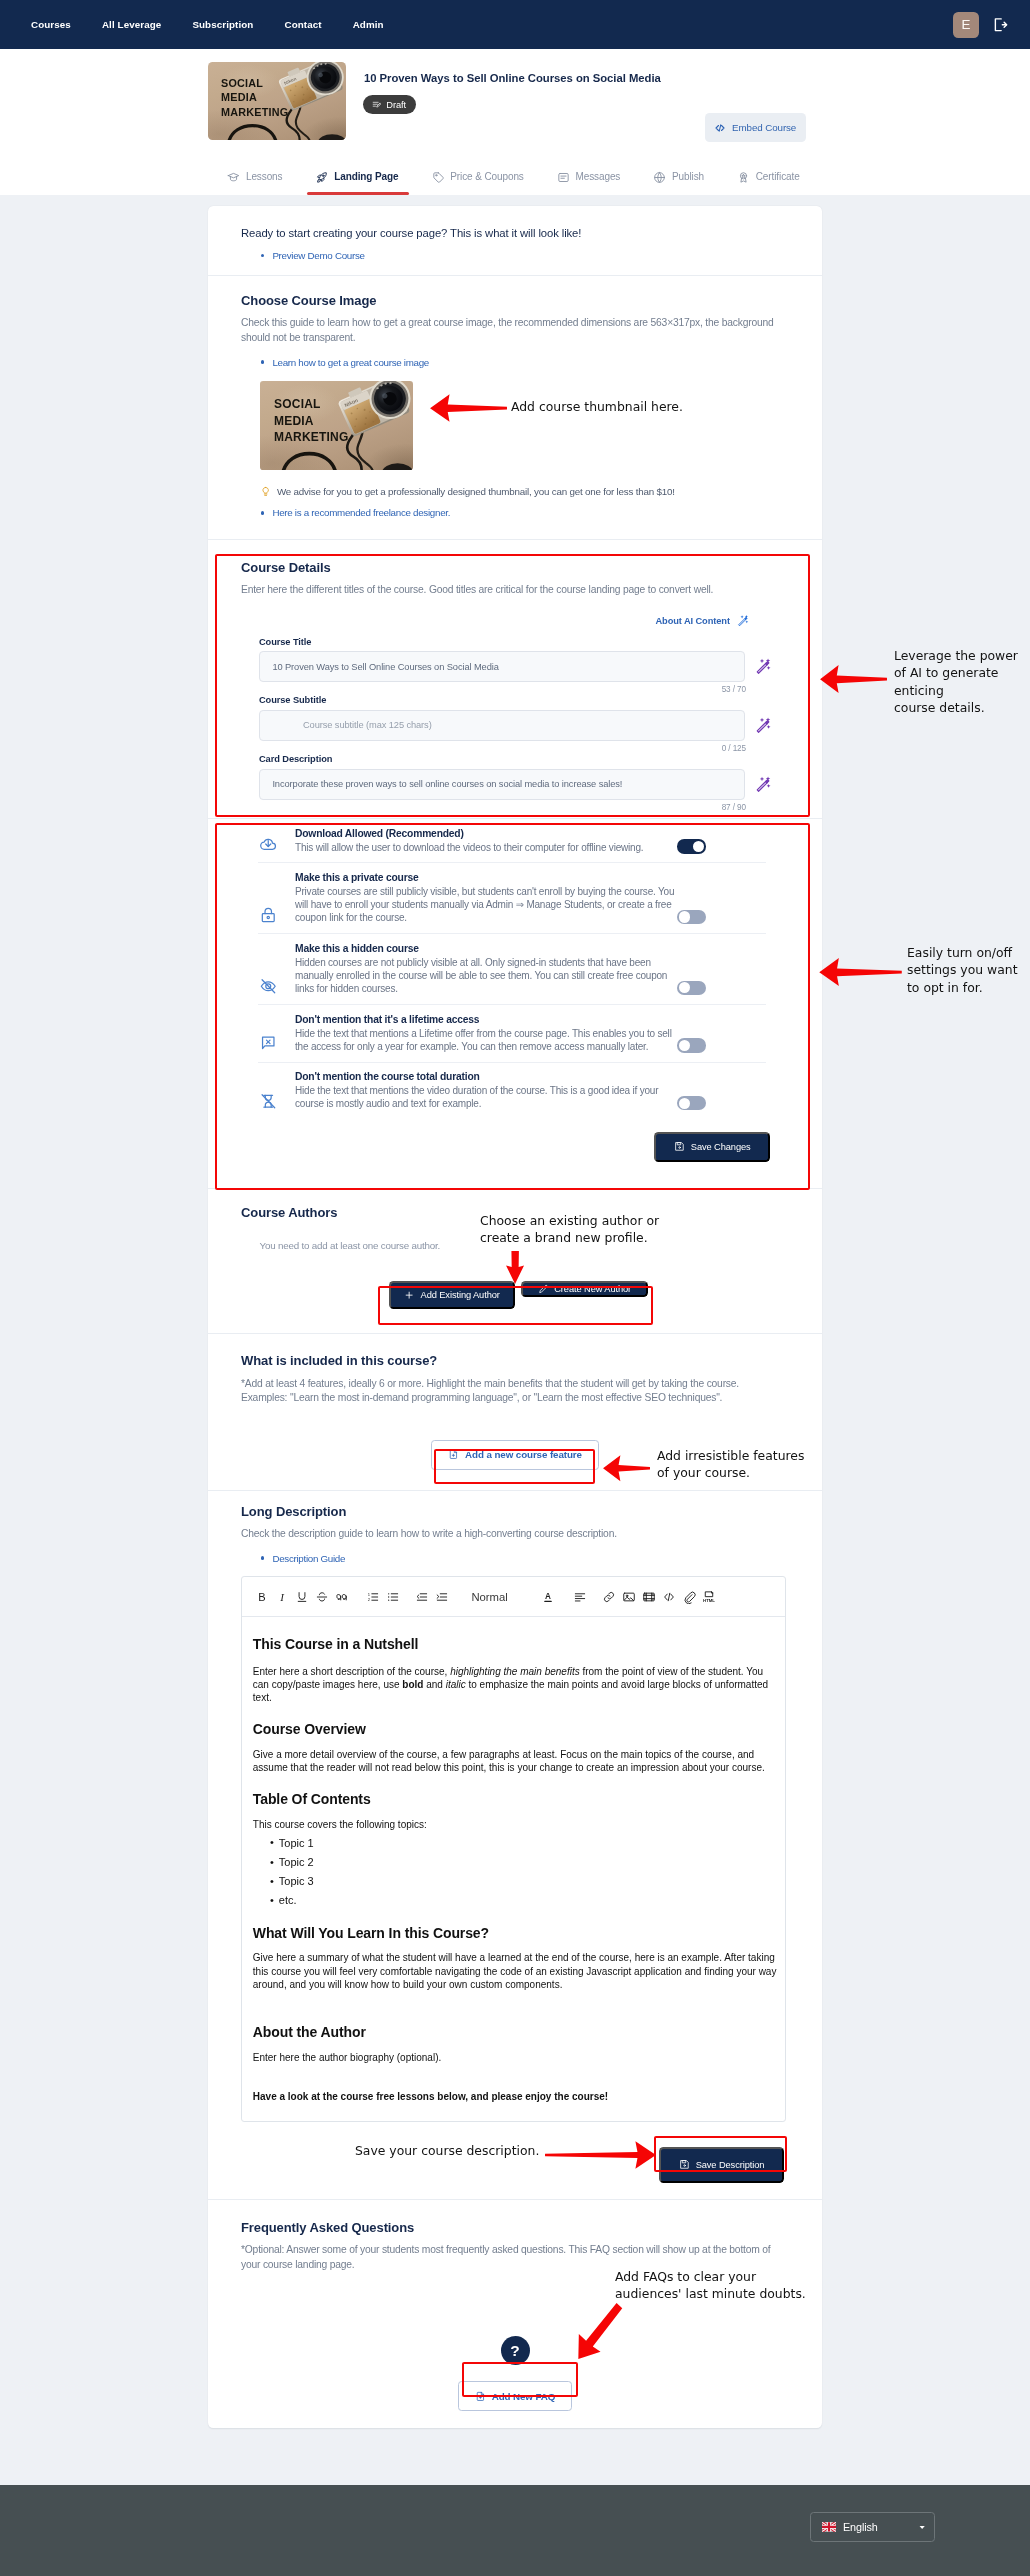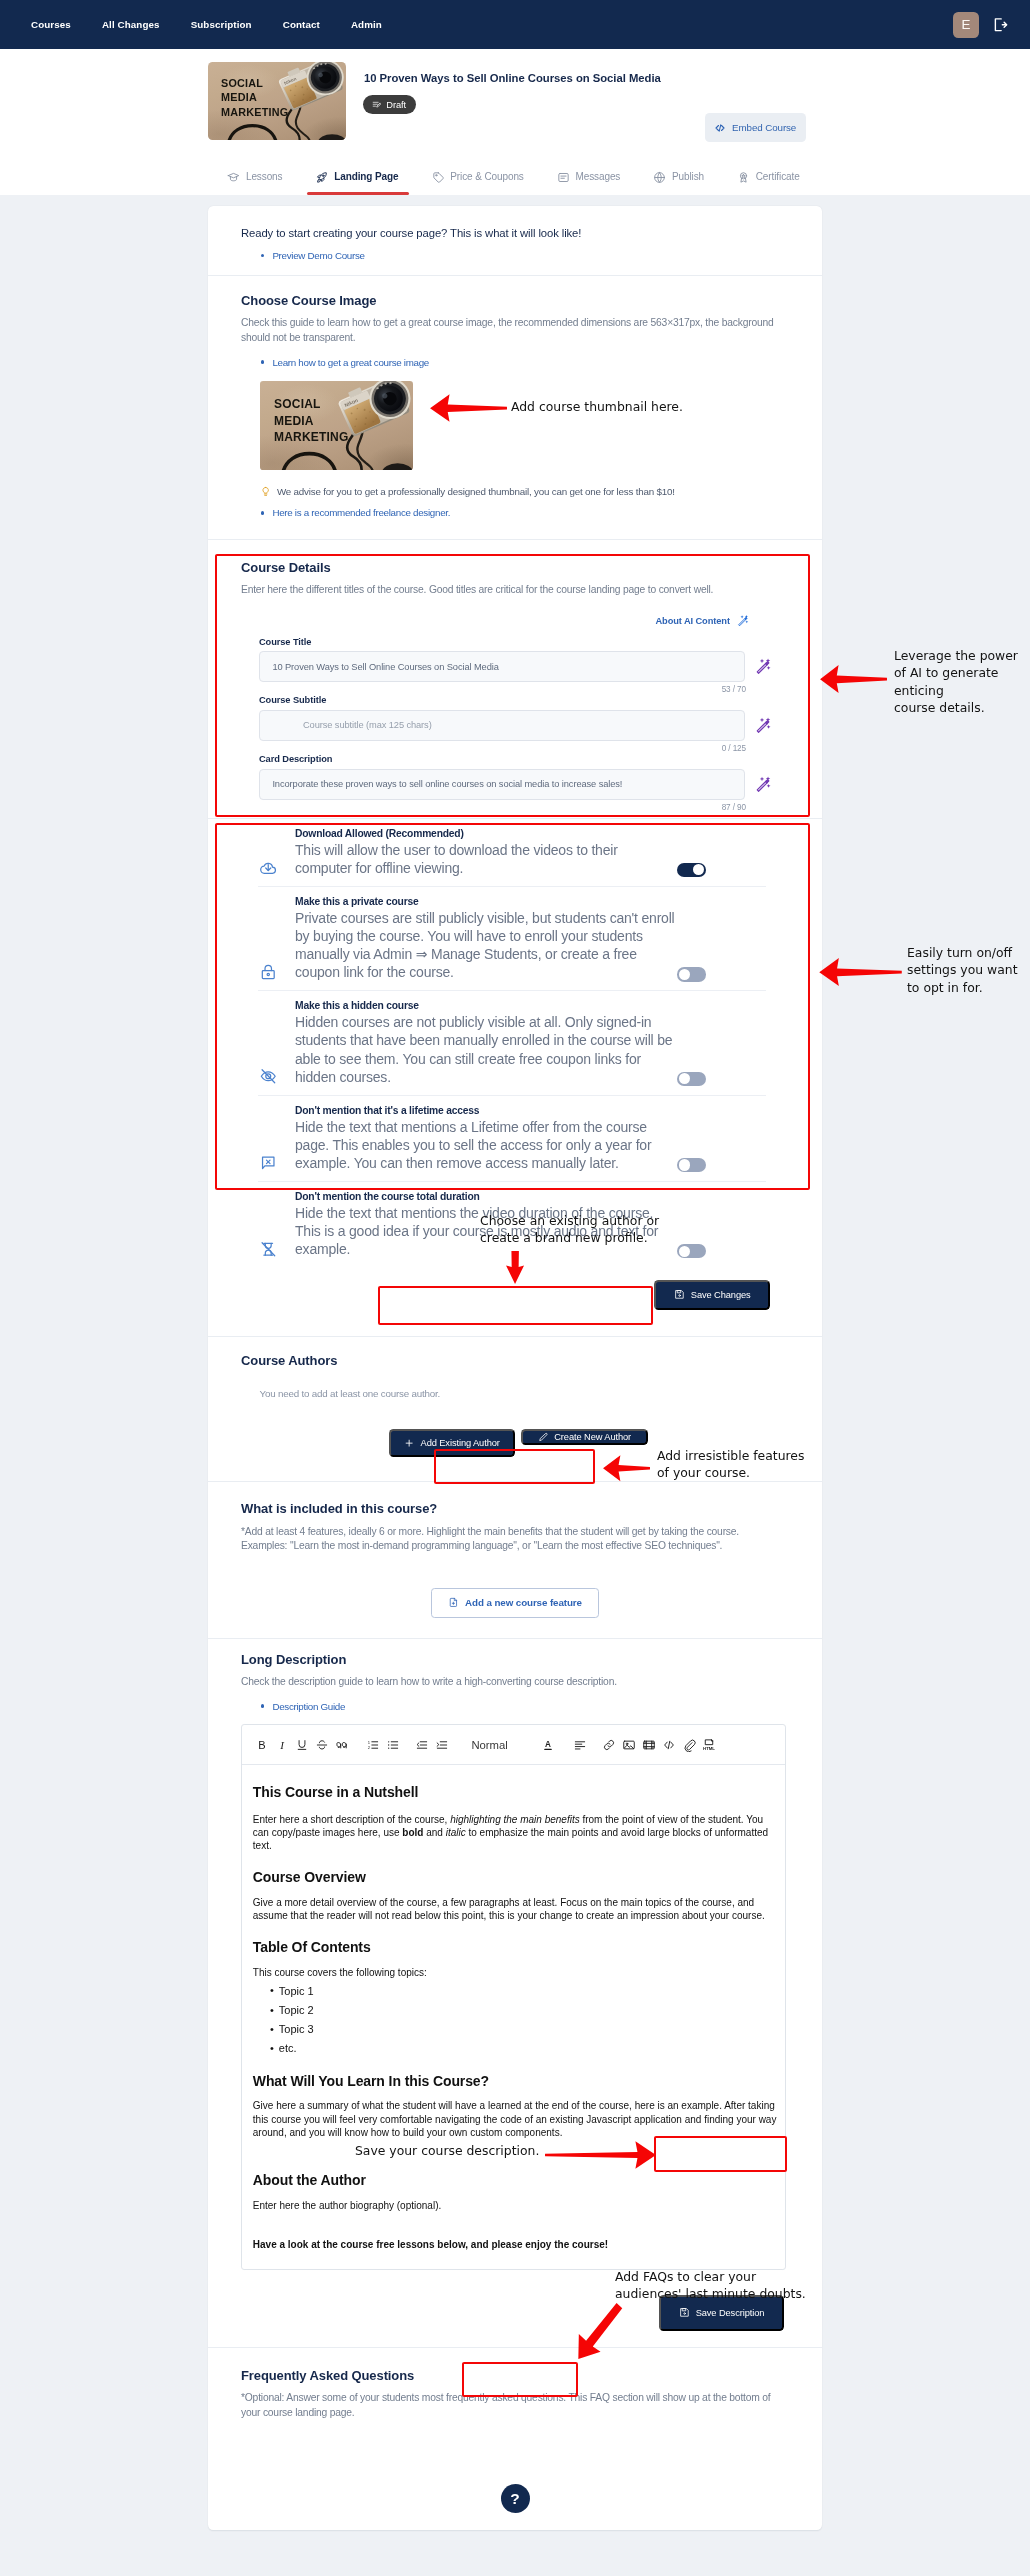--- a/index.html
+++ b/index.html
@@ -46,21 +46,21 @@
   .input{width:486px;flex:0 0 486px;height:31px;border:0.5px solid #dfe3ea;background:#f7f9fb;border-radius:4.1px;
          display:flex;align-items:center;padding:0 12.4px;font-size:9.3px;color:#5f6b7e;letter-spacing:-0.1px;}
   .input.ph{color:#97a0ad;padding-left:43px;}
   .counter{text-align:right;font-size:8.2px;color:#8b95a6;margin-top:3.1px;width:505px;padding-left:18px;letter-spacing:-0.1px;}
   
   .tog-row{display:flex;align-items:flex-end;padding:8.8px 0 8.8px 0;border-bottom:0.5px solid #eceff4;}
   .tog-row:last-child{border-bottom:none;}
   .tog-ico{width:37px;flex:0 0 37px;display:flex;justify-content:flex-start;padding-top:1.5px;padding-left:0.5px;}
   .tog-txt{flex:0 0 382px;width:382px;padding-right:0;}
   .tog-txt .t{font-size:10.3px;font-weight:700;color:#16284b;letter-spacing:-0.2px;}
-  .tog-txt .d{font-size:14px;color:#6b7587;line-height:1.30;margin-top:2.1px;letter-spacing:-0.2px;}
+  .tog-txt .d{font-size:10px;color:#6b7587;line-height:1.30;margin-top:2.1px;letter-spacing:-0.2px;}
   .switch{width:29px;height:14.4px;border-radius:7.2px;background:#9aa6bd;position:relative;flex:0 0 29px;margin-top:1px;}
   .switch .knob{position:absolute;top:1.5px;left:1.5px;width:11.3px;height:11.3px;border-radius:50%;background:#fff;}
   .switch.on{background:#12294f;}
   .switch.on .knob{left:16px;}
   
   .btn{height:30px;border-radius:4.6px;display:inline-flex;align-items:center;justify-content:center;
        gap:6.2px;padding:0 17.5px;font-size:9.3px;background:#12294f;color:#fff;letter-spacing:-0.1px;}
   .btn-out{border:0.5px solid #b9c6dd;background:#fff;color:#2f64b5;font-weight:700;font-size:9.8px;letter-spacing:-0.1px;border-radius:3.6px;}
   
   .overlay{position:absolute;left:0;top:0;width:1030px;height:2613px;z-index:40;pointer-events:none;}
@@ -106,21 +106,21 @@
        radial-gradient(ellipse 30% 30% at 30% 25%,rgba(238,224,205,.20),transparent 72%);}
   .thumb-img .scene{position:absolute;inset:0;width:100%;height:100%;}
   .thumb-img .txt{position:absolute;left:9.5%;top:17%;font-family:"Liberation Sans",sans-serif;
      font-weight:700;color:#17150f;line-height:1.37;letter-spacing:0.2px;}
 </style>
 </head>
 <body>
 
 <div class="navbar">
   <a class="nav-link">Courses</a>
-  <a class="nav-link">All Changes</a>
+  <a class="nav-link">All Leverage</a>
   <a class="nav-link">Subscription</a>
   <a class="nav-link">Contact</a>
   <a class="nav-link">Admin</a>
   <div class="nav-right">
     <div class="avatar">E</div>
     <span style="display:flex">
       <svg width="17.5" height="17.5" viewBox="0 0 24 24" fill="none" stroke="#fff" stroke-width="1.9" stroke-linecap="round" stroke-linejoin="round">
         <path d="M14 4H6v16h8"></path>
           <path d="M15.5 12H21"></path>
           <path d="M18 8.5 21.5 12 18 15.5"></path>
@@ -773,20 +773,33 @@
         </button>
       </div>
     </div>
 
     <div class="sec" style="padding-top:19.6px;padding-bottom:16.5px;">
       <h2 class="sect">Frequently Asked Questions</h2>
       <div class="muted" style="max-width:536px">*Optional: Answer some of your students most frequently asked questions. This FAQ section will show up at the bottom of your course landing page.</div>
       <div style="display:flex;justify-content:center;margin-top:64px;">
         <span class="faq-q">?</span>
       </div>
+      <div style="display:flex;justify-content:center;margin-top:16px;">
+        <button class="btn btn-out" style="height:30px;padding:0 16px;">
+          <span style="display:flex">
+            <svg width="10.8" height="10.8" viewBox="0 0 24 24" fill="none" stroke="#2f64b5" stroke-width="1.7" stroke-linecap="round" stroke-linejoin="round">
+              <path d="M14 3H6.5A1.5 1.5 0 0 0 5 4.5v15A1.5 1.5 0 0 0 6.5 21h11a1.5 1.5 0 0 0 1.5-1.5V8z"></path>
+              <path d="M14 3v5h5"></path>
+                <path d="M12 11.5v5"></path>
+                <path d="M9.5 14h5"></path>
+            </svg>
+          </span>
+          <span>Add New FAQ</span>
+        </button>
+      </div>
     </div>
 
   </div>
 </div>
 
 <div class="overlay">
 
   <svg class="arrow" style="left:428px;top:391px;width:80px;height:33px" viewBox="0 0 156 64">
     <path d="M4 33.5 L42 6 L38.5 26 L154 30.5 L154 36 L38.5 41 L42 60 Z" fill="#f50505"></path>
   </svg>

